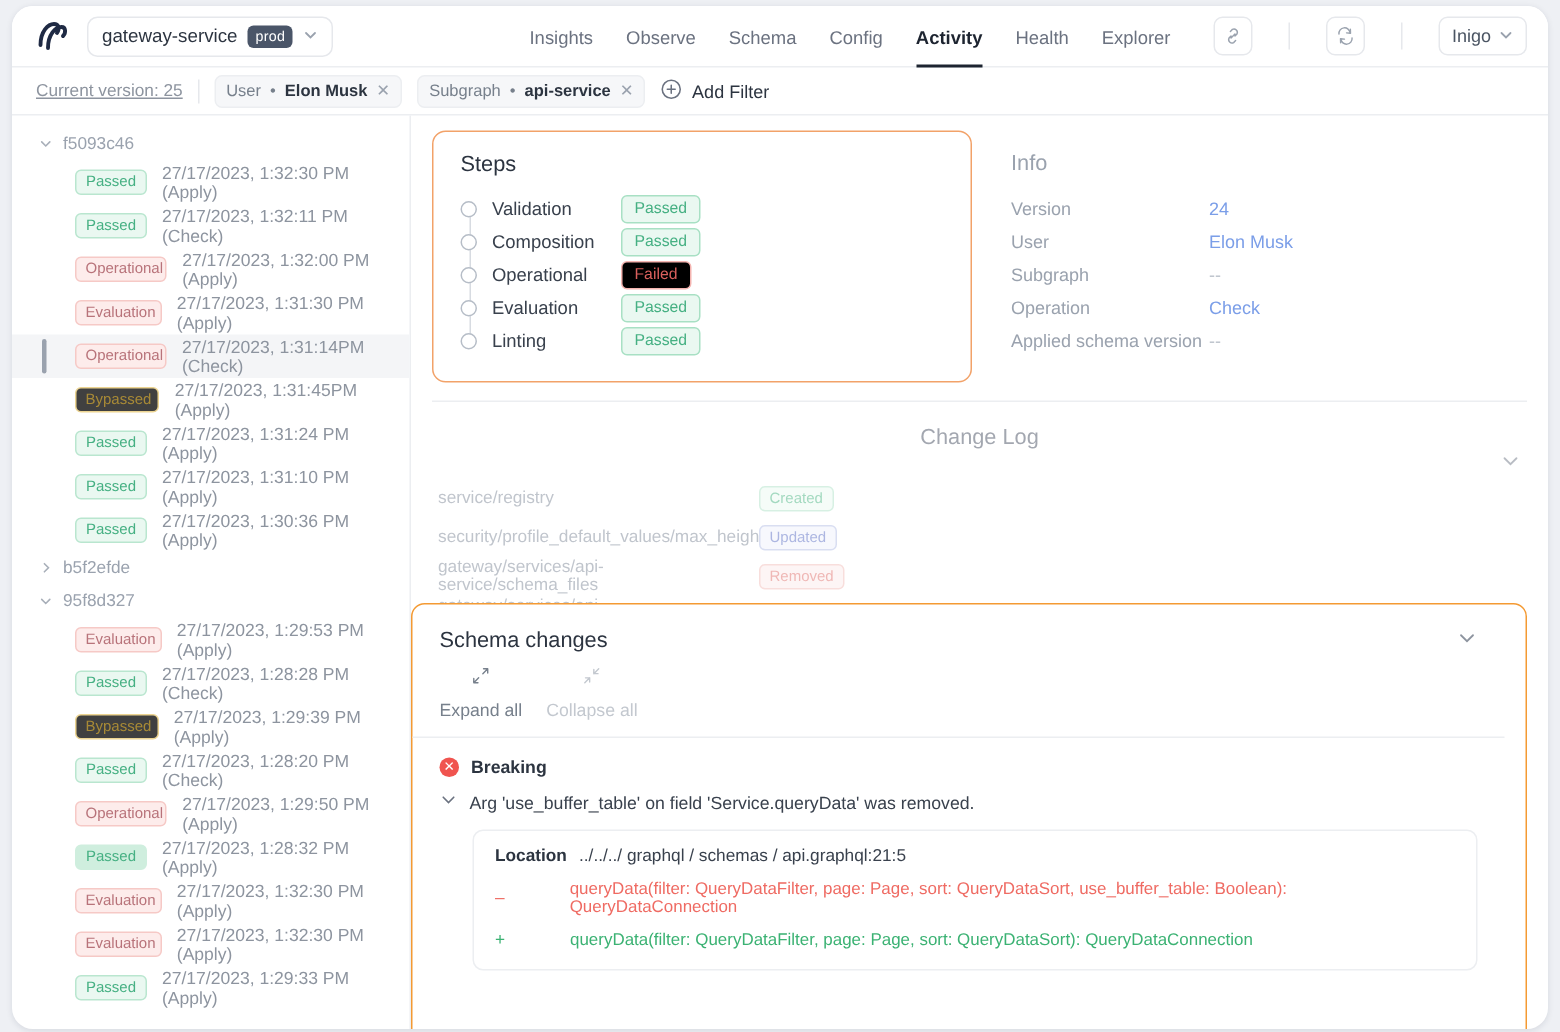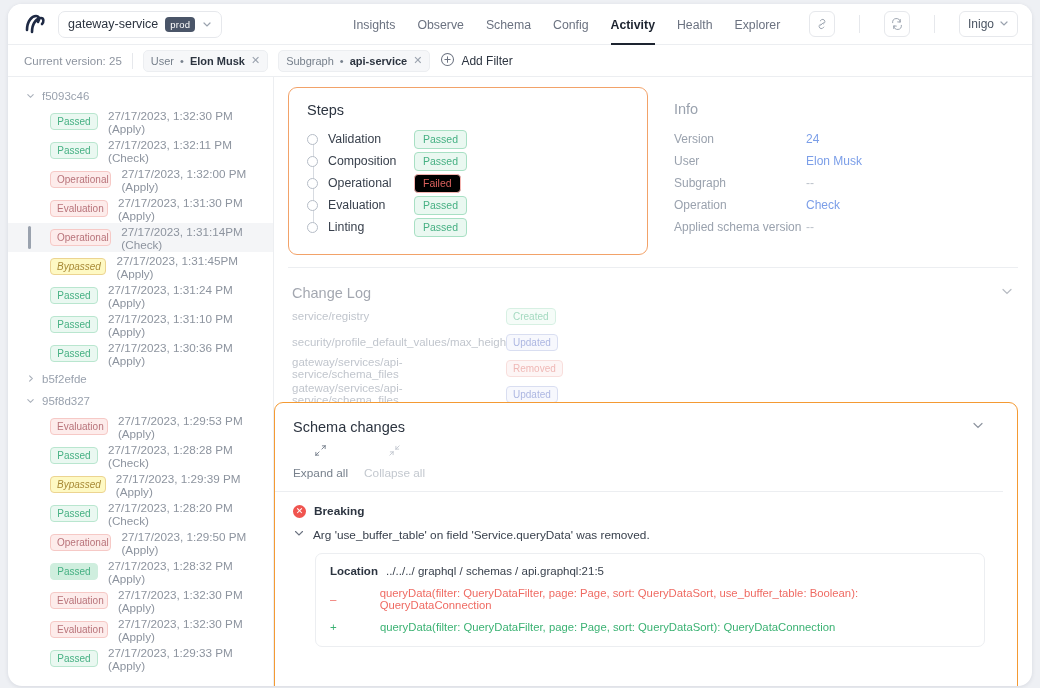--- a/index.html
+++ b/index.html
@@ -55,21 +55,21 @@
     display: flex; align-items: center; gap: 5px;
     border: 1px solid #e6e8ec; border-radius: 6px; height: 26px; padding: 0 8px;
     font-size: 12px; color: #4b5563;
   }
 
   
   .filterbar {
     height: 32px; display: flex; align-items: center; gap: 10px;
     padding: 0 16px; border-bottom: 1px solid #eceef1; background: #fff;
   }
-  .cur-ver { font-size: 11.5px; color: #8d949f; }
+  .cur-ver { font-size: 11.5px; color: #8d949f; text-decoration: underline; }
   .fsep { width: 1px; height: 16px; background: #e6e8ec; }
   .chip {
     display: flex; align-items: center; gap: 6px;
     background: #f6f7f9; border: 1px solid #eceef1; border-radius: 5px;
     height: 22px; padding: 0 7px; font-size: 11px; color: #77808c;
   }
   .chip b { color: #2c3440; font-weight: bold; }
   .chip .x { color: #9aa2ae; font-size: 11px; cursor: pointer; }
   .addf { display: flex; align-items: center; gap: 6px; font-size: 12px; color: #2c3440; }
 
@@ -94,21 +94,21 @@
   }
   .badge {
     font-size: 10px; border-radius: 4px; padding: 2px 6px;
     border: 1px solid transparent; white-space: nowrap;
     min-width: 48px; text-align: center; display: inline-block;
   }
   .b-passed   { color: #46b083; background: #eaf8f1; border-color: #b9e6cf; }
   .b-passedf  { color: #46b083; background: #cfeede; border-color: #cfeede; }
   .b-op       { color: #b8737a; background: #fdeceb; border-color: #f6c9c6; }
   .b-eval     { color: #b8737a; background: #fdeceb; border-color: #f6c9c6; }
-  .b-bypassed { color: #a88a36; background: #fef9c3; border-color: #ecd491; font-style: italic; }
+  .b-bypassed { color: #a88a36; background: #404040; border-color: #ecd491; }
   .rowtime { font-size: 11.7px; color: #8d949f; }
 
   
   .main { flex: 1; padding: 10px 14px 0 14px; position: relative; }
 
   .cards-top { display: flex; gap: 0; }
   .steps-card {
     width: 360px; border: 1.6px solid #f2a269; border-radius: 9px;
     background: #fff; padding: 14px 18px 16px 18px; position: relative; z-index: 2;
   }
@@ -132,21 +132,21 @@
   .info-title { font-size: 14.5px; color: #9aa2ae; margin-bottom: 11px; }
   .inf-row { display: flex; height: 22px; align-items: center; }
   .inf-k { font-size: 12px; color: #9aa2ae; width: 132px; }
   .inf-v { font-size: 12px; color: #7b9ee8; }
   .inf-v.dim { color: #bcc2cb; }
 
   .divider-h { height: 1px; background: #eceef1; margin: 12px 0 0 0; }
 
   
   .changelog { padding: 16px 4px 10px 4px; opacity: .62; position: relative; }
-  .cl-head { display: flex; align-items: center; }
+  .cl-head { display: flex; align-items: center; flex-direction: column; }
   .cl-title { font-size: 14.5px; color: #6b7280; }
   .cl-chev { margin-left: auto; color: #8d949f; font-size: 12px; }
   .cl-row { display: flex; align-items: center; height: 22px; margin-top: 4px; }
   .cl-path { font-size: 11.5px; color: #9aa2ae; width: 214px; }
   .clb { font-size: 10px; border-radius: 4px; padding: 2px 6px; border: 1px solid transparent; }
   .cl-created { color: #6cc39a; background: #f0fbf5; border-color: #bfe8d3; }
   .cl-updated { color: #7b8bd0; background: #f3f5fd; border-color: #c2caea; }
   .cl-removed { color: #e68d8a; background: #fdf0ef; border-color: #f5cac7; }
 
   

